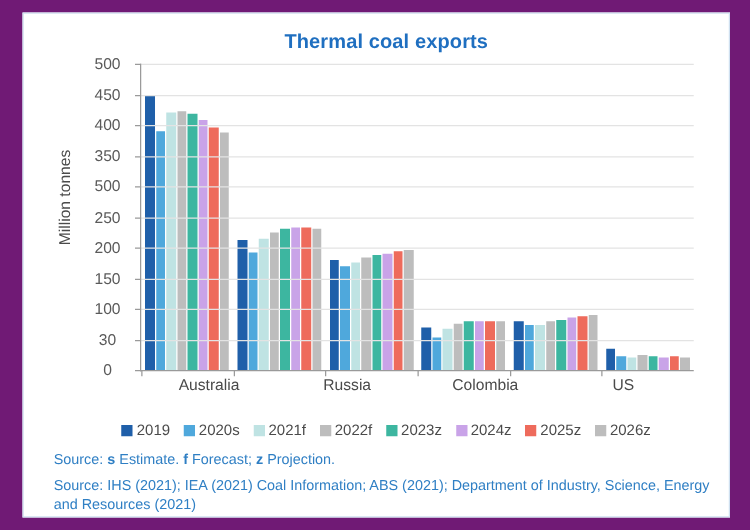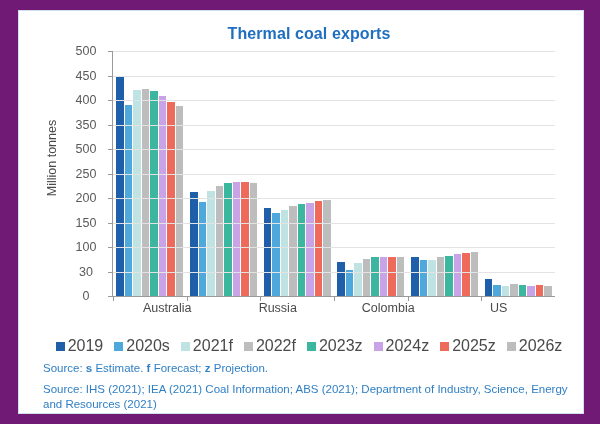--- a/index.html
+++ b/index.html
@@ -139,21 +139,21 @@
   }
   .legend-item {
     display: flex;
     align-items: center;
     gap: 3px;
   }
   .legend-swatch {
     width: 9px; height: 9px;
   }
   .legend-label {
-    font-size: 16px;
+    font-size: 12px;
     color: #4a4a4a;
   }
   
   #notes {
     position: absolute;
     left: 24px; top: 350px;
     font-size: 11.5px;
     color: #2f7fc4;
     line-height: 15px;
   }

